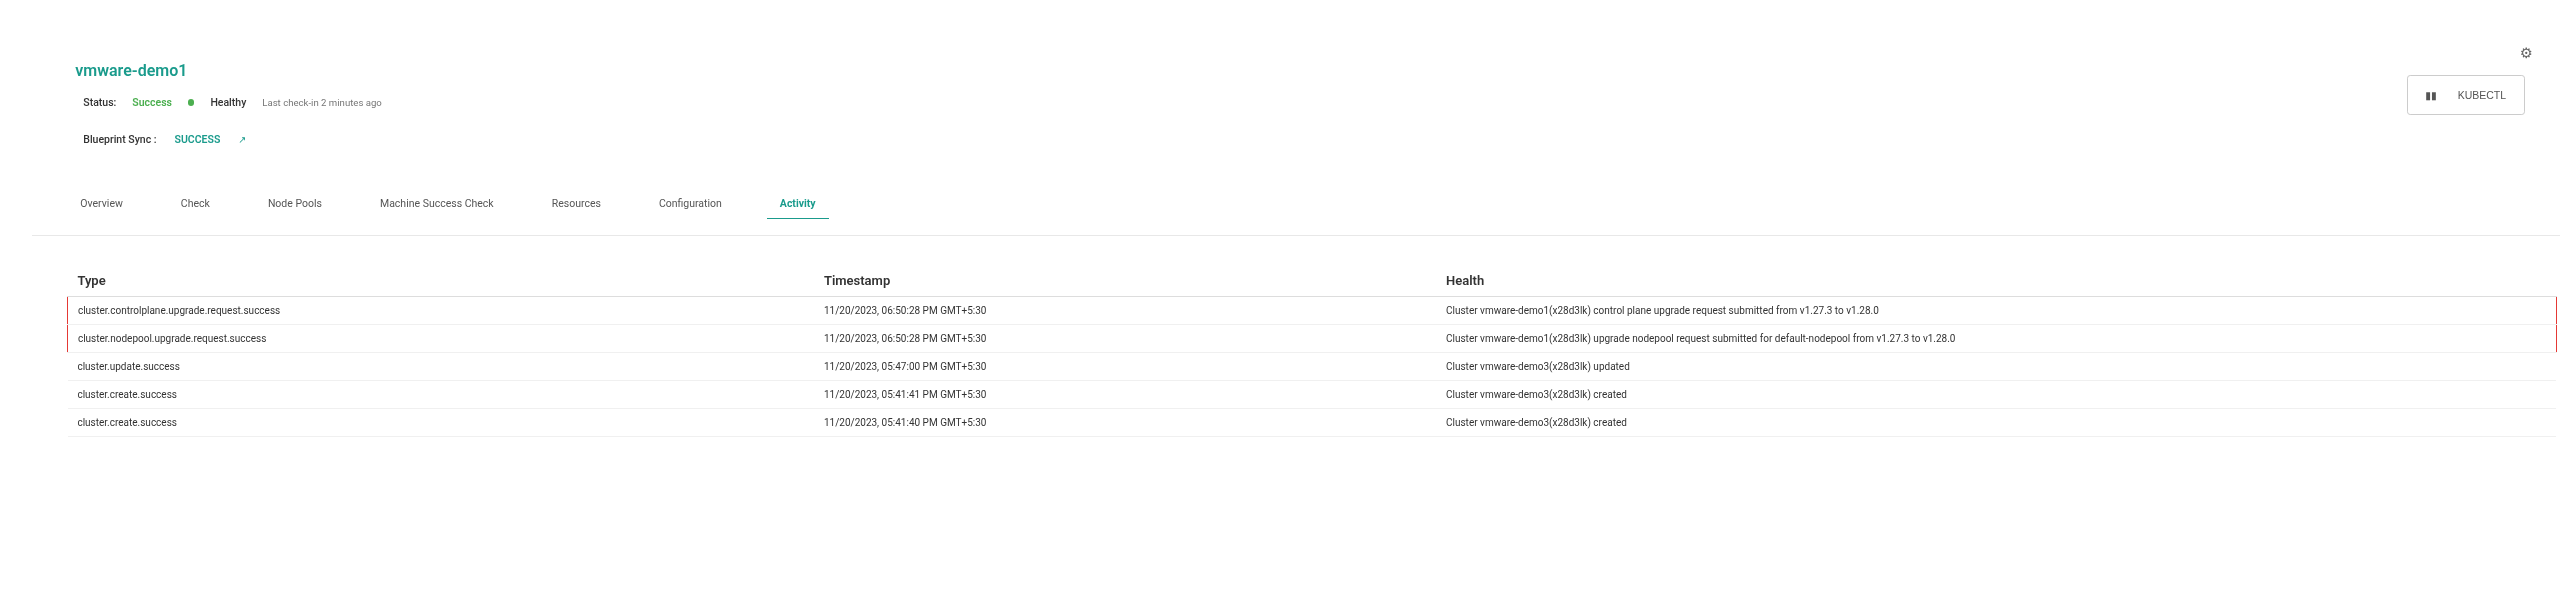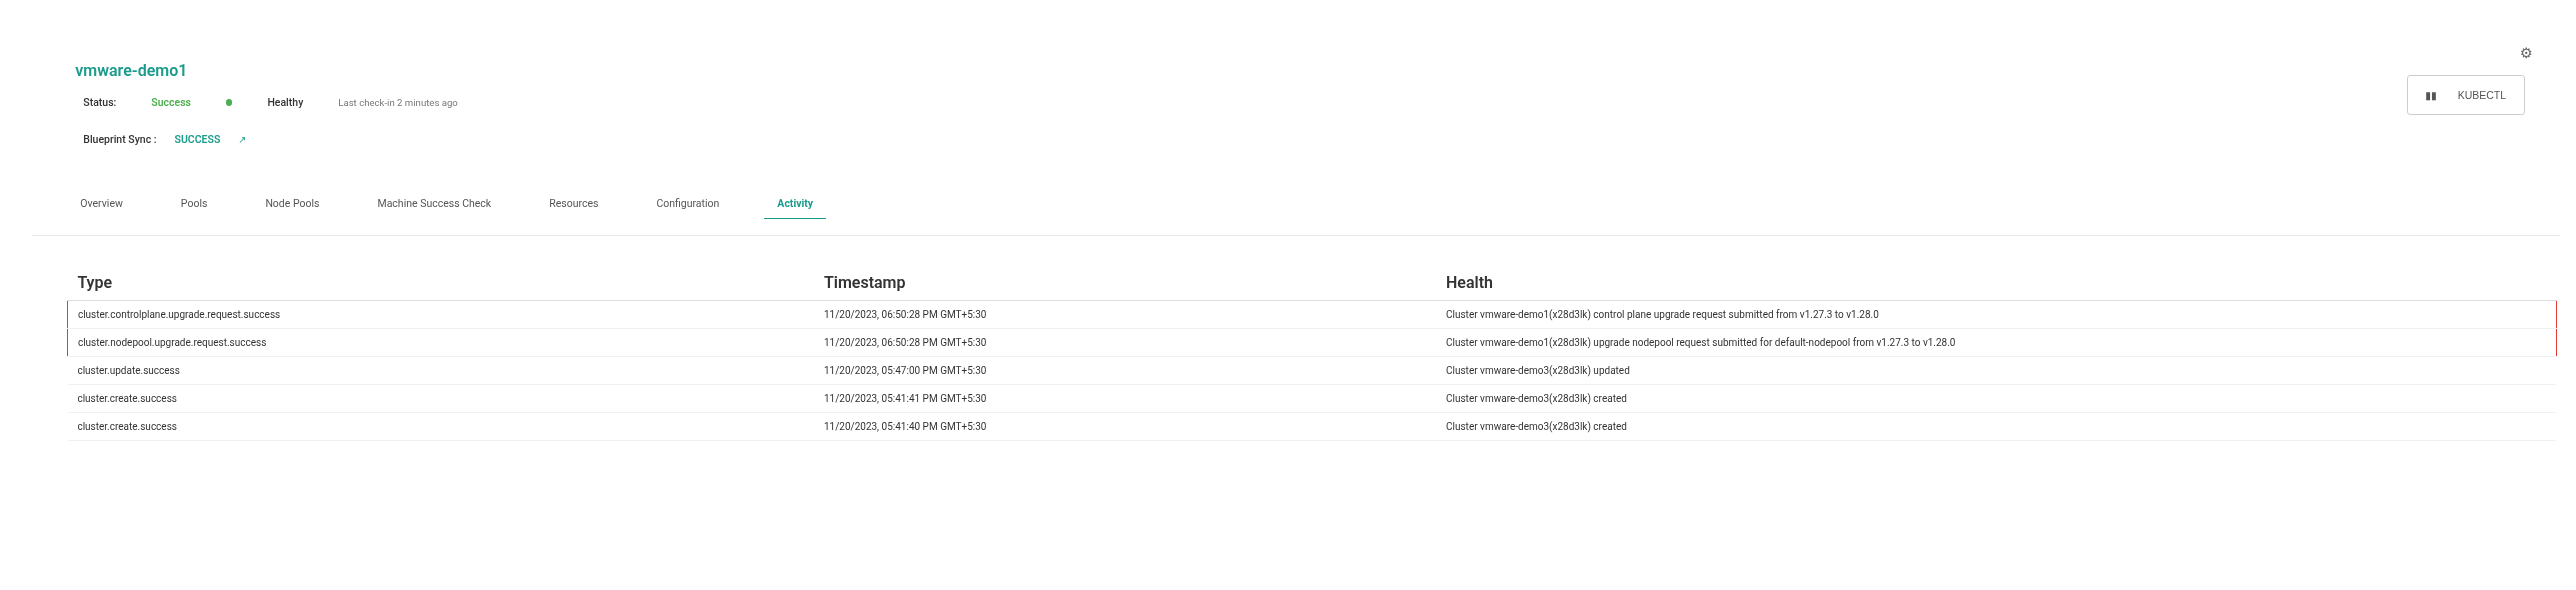--- a/index.html
+++ b/index.html
@@ -26,21 +26,21 @@
     }
     .app-title {
       font-size: 16px;
       font-weight: 600;
       color: #1a9b8c;
       margin-bottom: 4.8px;
     }
     .status-row {
       display: flex;
       align-items: center;
-      gap: 19px;
+      gap: 0;
       font-size: 10.5px;
       margin-bottom: 3.2px;
     }
     .status-label {
       color: #333;
       font-weight: 500;
     }
     .status-success {
       color: #4caf50;
       font-weight: 600;
@@ -130,21 +130,21 @@
       width: 100%;
     }
     table {
       width: 100%;
       border-collapse: collapse;
     }
     thead tr th {
       text-align: left;
       padding: 8px 9.6px;
       font-weight: 600;
-      font-size: 16px;
+      font-size: 13px;
       color: #333;
       border-bottom: 0.8px solid #ddd;
     }
     tbody tr td {
       padding: 8px 9.6px;
       font-size: 10px;
       color: #333;
       border-bottom: 0.8px solid #f0f0f0;
       vertical-align: top;
     }
@@ -178,21 +178,21 @@
         <div class="kubectl-area">
           <button class="kubectl-btn">
             <span>▮▮</span>
             <span>KUBECTL</span>
           </button>
         </div>
       </div>
     </div>
     <div class="tabs">
       <div class="tab">Overview</div>
-      <div class="tab">Pools</div>
+      <div class="tab">Check</div>
       <div class="tab">Node Pools</div>
       <div class="tab">Machine Success Check</div>
       <div class="tab">Resources</div>
       <div class="tab">Configuration</div>
       <div class="tab active">Activity</div>
     </div>
   </div>
 
   <div class="content">
     <div class="table-wrapper">

